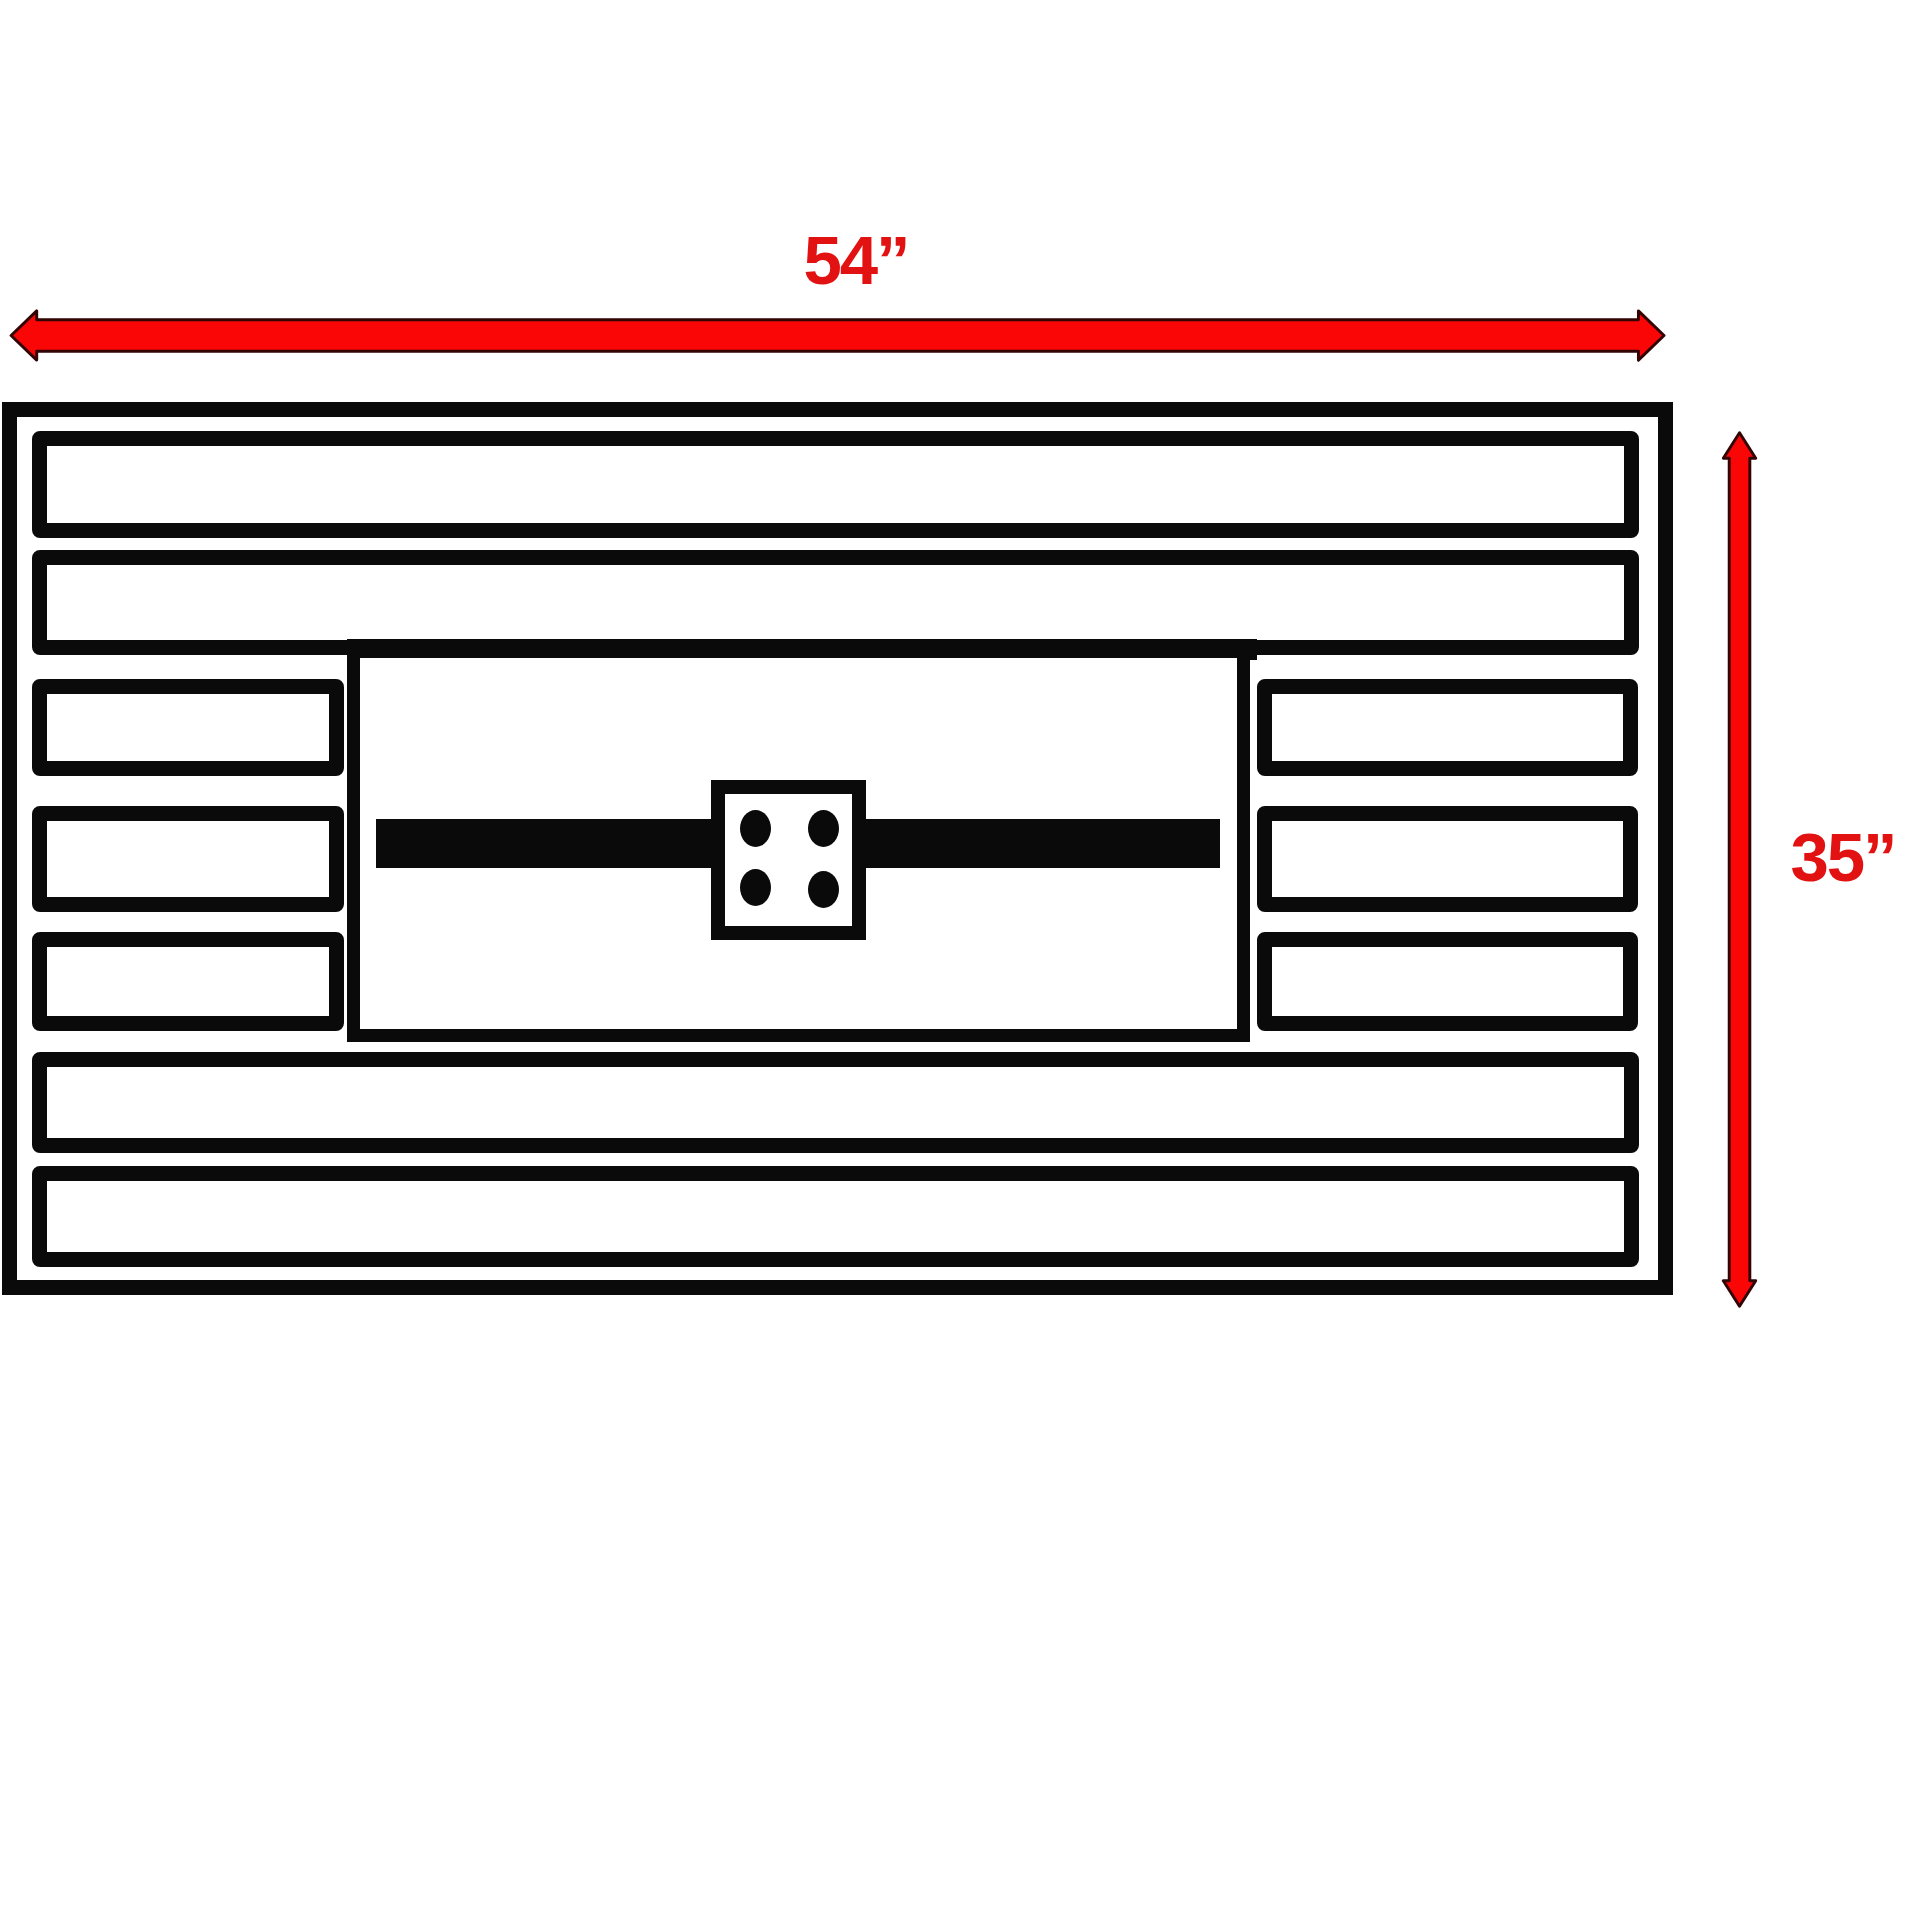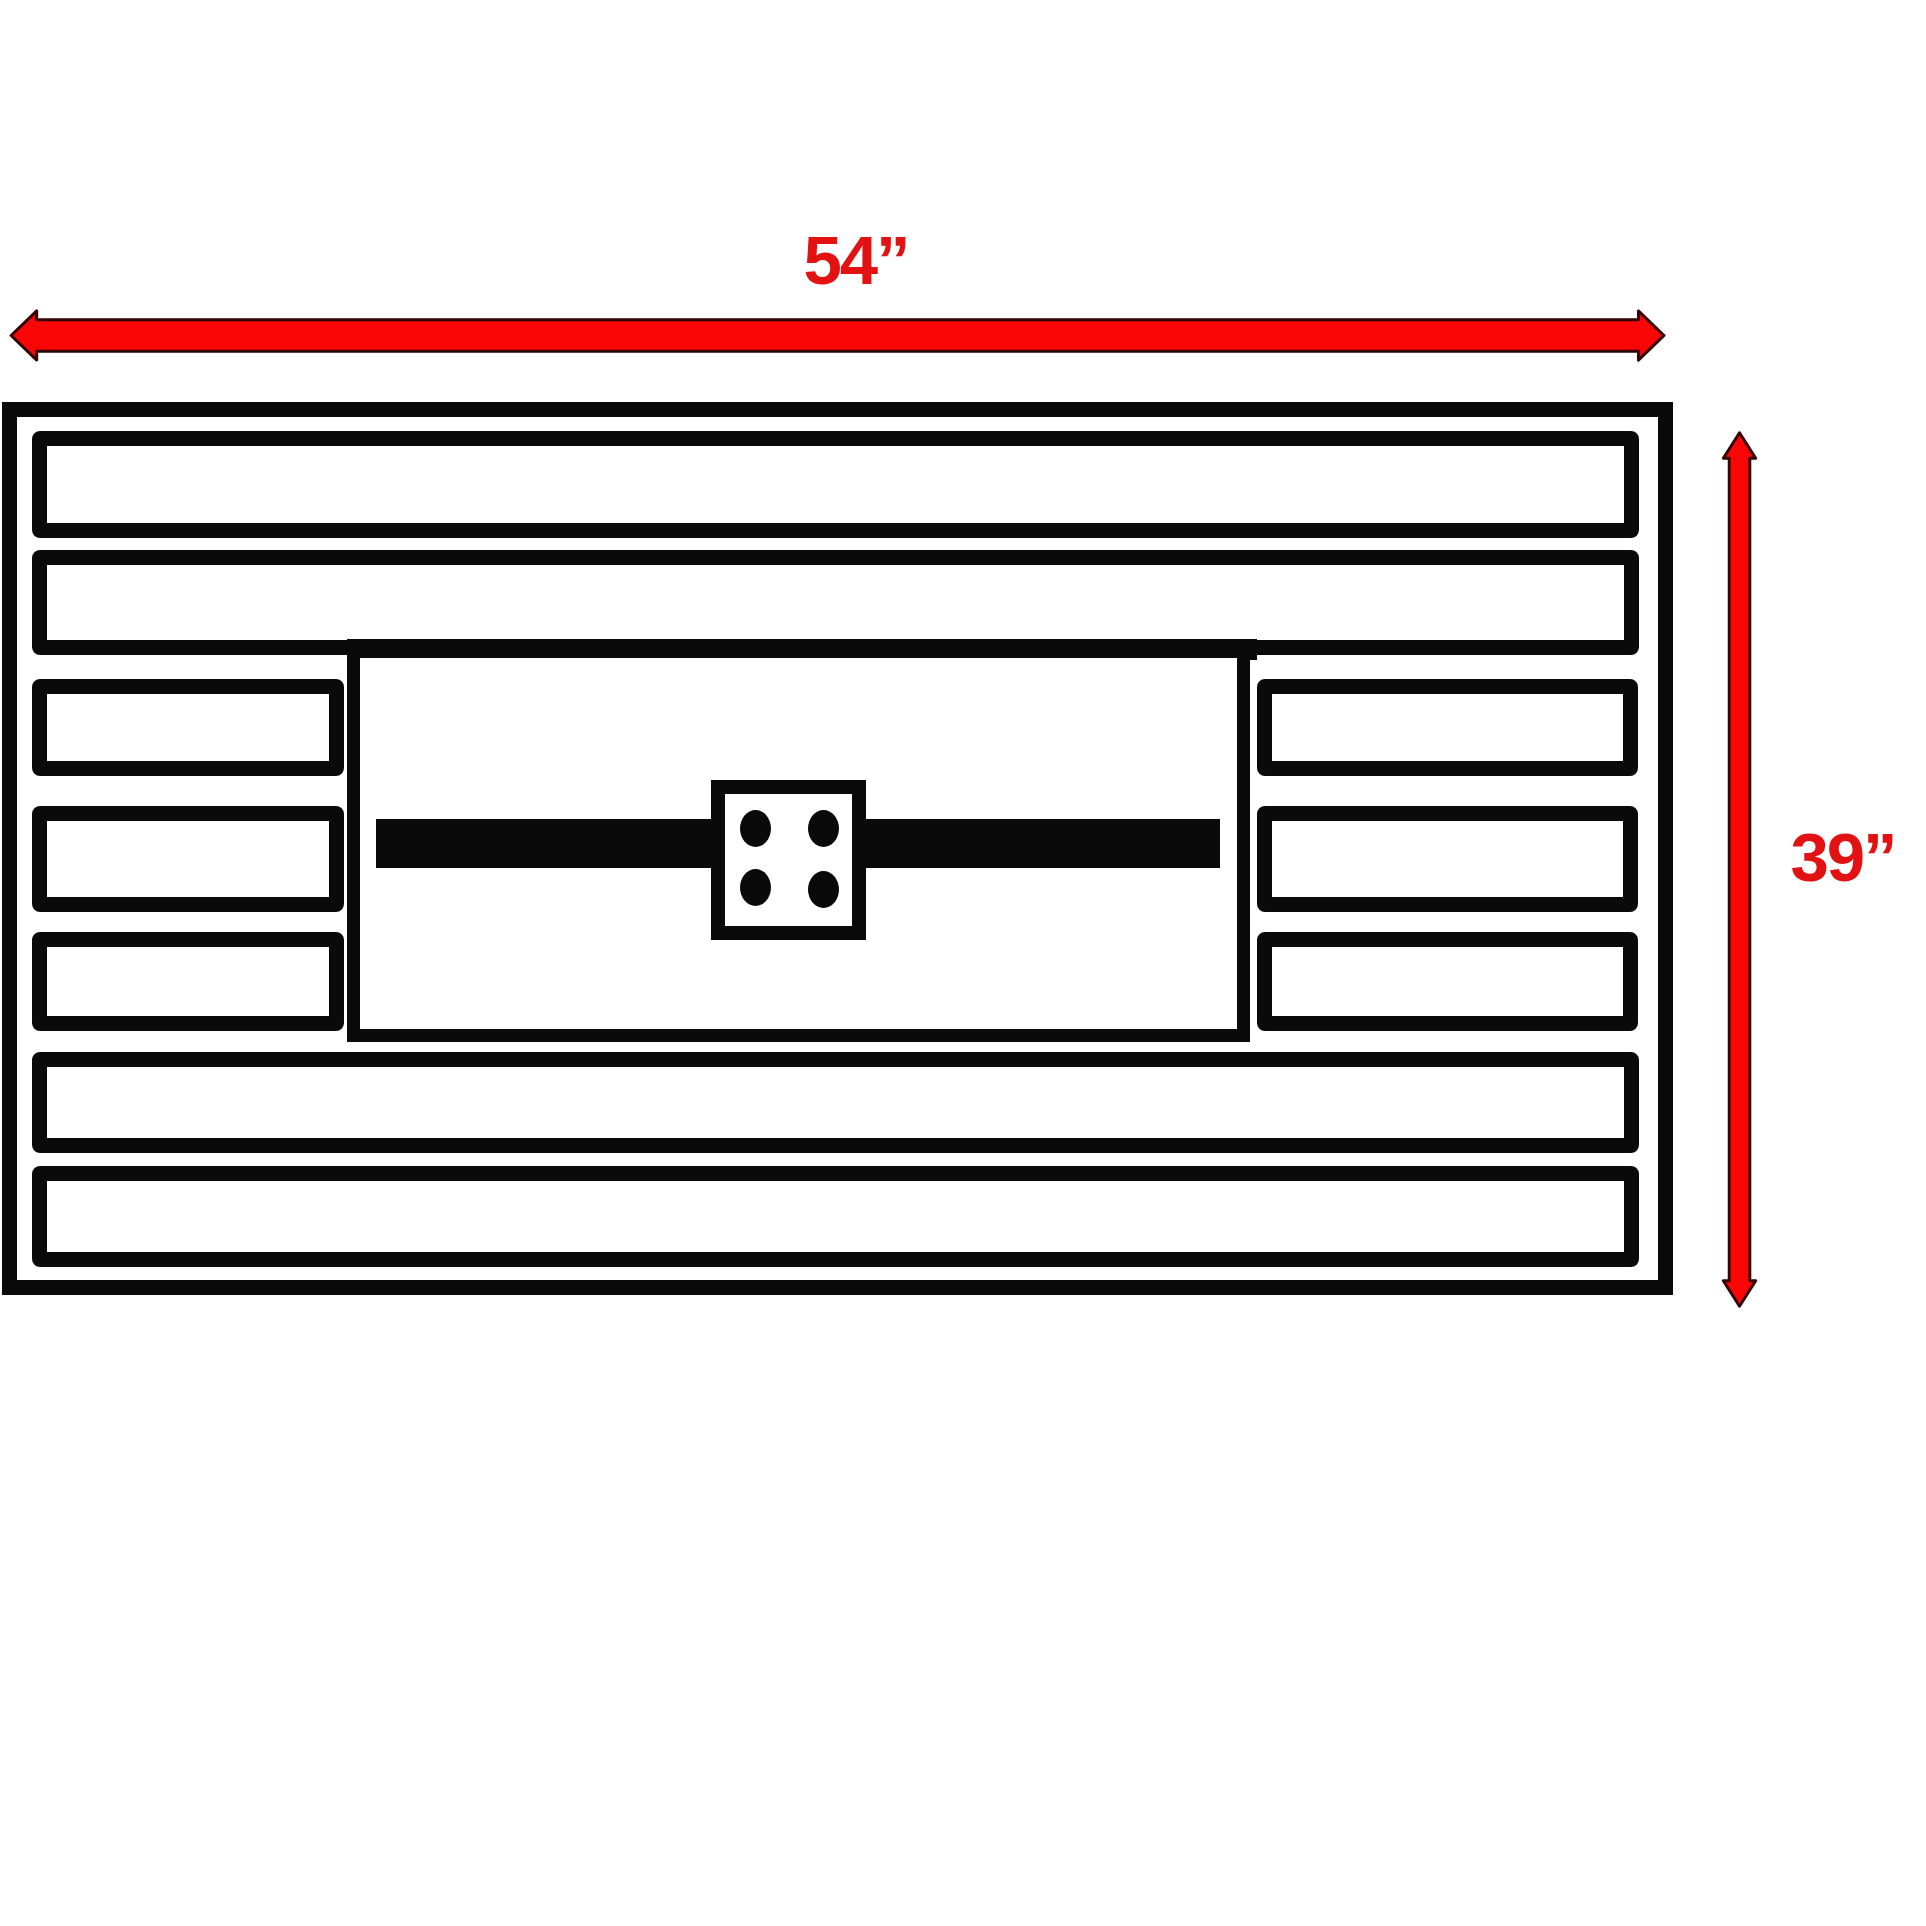--- a/index.html
+++ b/index.html
@@ -118,21 +118,21 @@
 <body>
 
 <div class="canvas">
 
   <div class="dim-label width-label">54”</div>
 
   <svg class="arrow h-arrow" width="1683" height="61" viewBox="0 0 1700 62">
     <polygon class="arrow-shape" points="6,30 32,5 32,14 1660,14 1660,5 1686,30 1660,55 1660,46 32,46 32,55"></polygon>
   </svg>
 
-  <div class="dim-label height-label">39”</div>
+  <div class="dim-label height-label">35”</div>
 
   <svg class="arrow v-arrow" width="53" height="891" viewBox="0 0 54 900">
     <polygon class="arrow-shape" points="26,5 42.5,31 36.5,31 36.5,869 42.5,869 26,895 9.5,869 15.5,869 15.5,31 9.5,31"></polygon>
   </svg>
 
   <div class="outer-frame"></div>
 
   <div class="slat r1"></div>
   <div class="slat r2"></div>
   <div class="slat r6"></div>

